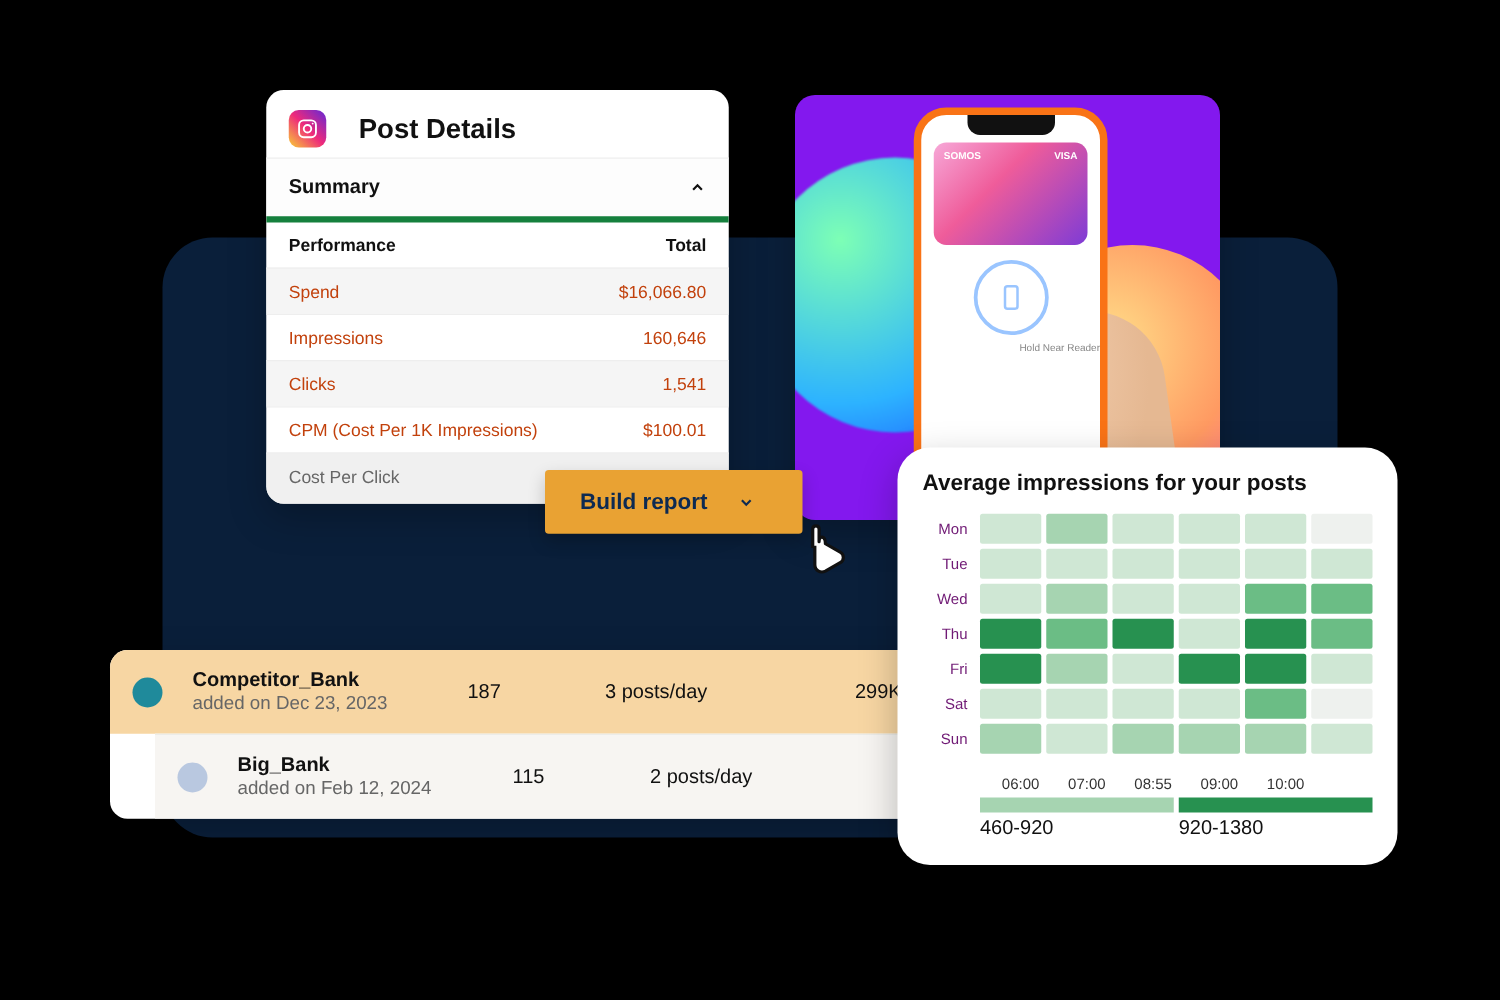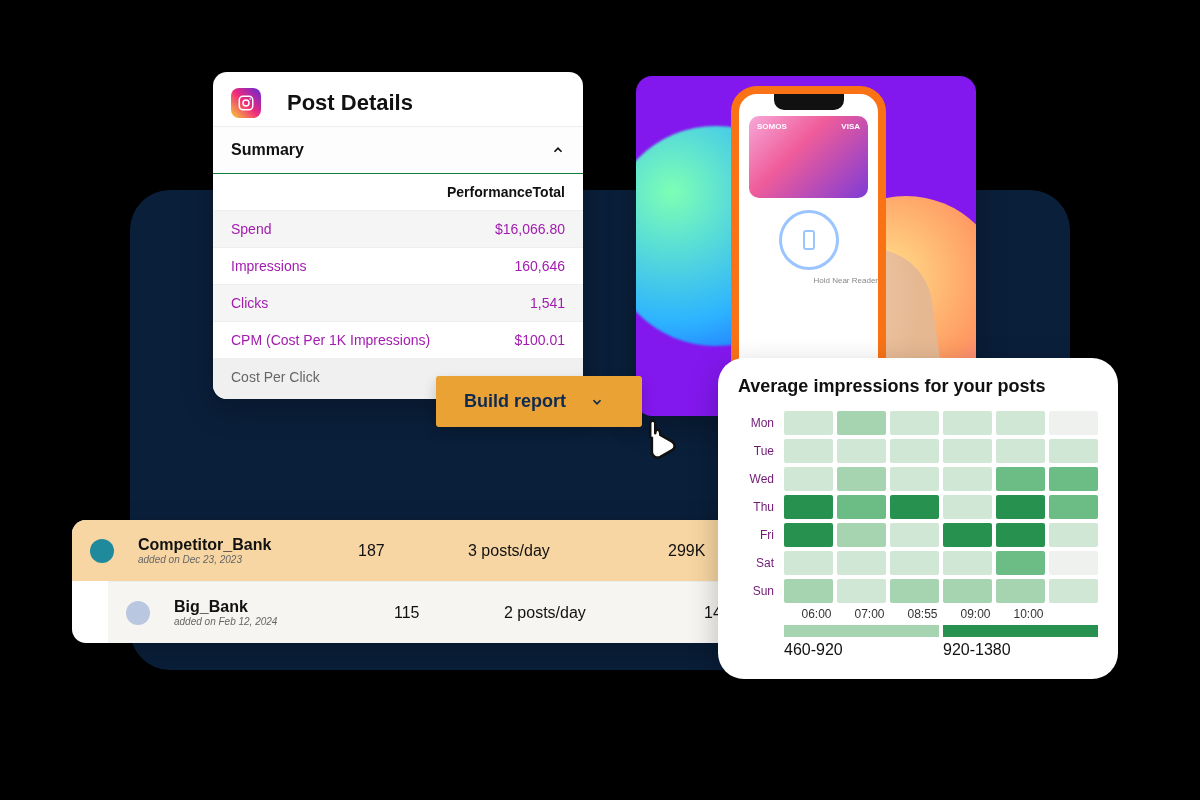--- a/index.html
+++ b/index.html
@@ -49,27 +49,27 @@
   .post-title { font-size: 22px; font-weight: 800; }
   .summary-row {
     padding: 14px 18px;
     display:flex; justify-content:space-between; align-items:center;
     font-weight:700; font-size:16px;
     border-top:1px solid #eee;
     background:#fdfdfd;
   }
   .chev-up { width:14px;height:14px; }
   .perf-head {
-    display:flex; justify-content:flex-end;
+    display:flex; justify-content:space-between;
     padding:10px 18px; font-weight:700; font-size:14px;
-    border-top:1px solid #15803d;
+    border-top:5px solid #15803d;
   }
   .perf-row {
     display:flex; justify-content:space-between;
-    padding:10px 18px; font-size:14px; color:#a21caf;
+    padding:10px 18px; font-size:14px; color:#c2410c;
     border-top:1px solid #eee;
   }
   .perf-row.alt { background:#f5f5f5; }
   .perf-row.last { color:#666; background:#f0f0f0; padding-bottom:14px;}
 
   .build-btn {
     position:absolute;
     top:376px; left:436px;
     background:#e9a233;
     color:#0d2a52;
@@ -108,21 +108,21 @@
   .phone-card .blob2 {
     position:absolute; width:200px;height:200px;border-radius:50%;
     background:radial-gradient(circle at 40% 40%, #ffe08a, #ff9a62 60%, #ff6aa0);
     right:-30px; top:120px;
   }
   .phone {
     position:absolute;
     left:95px; top:10px;
     width:155px; height:310px;
     background:#fff;
-    border:8px solid #f97316;
+    border:6px solid #f97316;
     border-radius:26px;
     z-index:2;
     overflow:hidden;
   }
   .phone .notch { position:absolute;left:50%;transform:translateX(-50%);top:0;width:70px;height:16px;background:#111;border-radius:0 0 10px 10px;}
   .phone .card {
     margin:22px 10px 8px 10px;
     height:82px;
     border-radius:10px;
     background:linear-gradient(135deg,#f7a8d8,#ef5c9a 40%,#7e3bd6);
@@ -141,41 +141,41 @@
     width:150px; height:170px;
     background: radial-gradient(ellipse at 50% 20%, #f0c9a8, #e5b892 60%);
     border-radius:60px 60px 40px 40px;
     transform:rotate(-8deg);
     z-index:1;
   }
 
   
   .comp-table {
     position:absolute;
-    left:72px; top:520px;
+    left:88px; top:520px;
     width:780px;
     background:#fff;
     border-radius:14px;
     overflow:hidden;
     z-index:2;
     box-shadow:0 10px 30px rgba(0,0,0,.2);
   }
   .comp-row {
     display:grid;
     grid-template-columns: 48px 220px 110px 200px 120px;
     align-items:center;
     padding:16px 18px;
   }
   .comp-row.hi { background:#f7d6a3; }
   .comp-row.lo { background:#f7f5f2; border-top:1px solid #ecece8;margin-left:36px;}
   .avatar-dot { width:24px;height:24px;border-radius:50%; }
   .avatar-dot.teal{ background:#1f8a9b; }
   .avatar-dot.pale{ background:#b9c8e0; }
   .c-name{ font-weight:700; font-size:16px; }
-  .c-sub{ font-size:10px; color:#666; font-style:italic; }
+  .c-sub{ font-size:15px; color:#666; }
   .c-val{ font-size:16px; }
 
   
   .heat-card {
     position:absolute;
     right:82px; top:358px;
     width:400px;
     background:#fff;
     border-radius:26px;
     padding:18px 20px 20px 20px;
@@ -189,21 +189,21 @@
     gap:4px;
     align-items:center;
   }
   .hg-day { font-size:12px; text-align:right; padding-right:6px; color:#701a75;}
   .cell { height:24px; border-radius:2px; }
   .lv0{ background:#eef1ee; }
   .lv1{ background:#cfe7d4; }
   .lv2{ background:#a6d4b1; }
   .lv3{ background:#6bbd85; }
   .lv4{ background:#279150; }
-  .hg-x { display:grid;grid-template-columns:42px repeat(5,1fr) 1fr;gap:20px;margin-top:4px;font-size:12px;color:#333;}
+  .hg-x { display:grid;grid-template-columns:42px repeat(5,1fr) 1fr;gap:20px;margin-top:17px;font-size:12px;color:#333;}
   .hg-x span{text-align:center;}
   .legend {
     margin-top:4px;
     display:grid;
     grid-template-columns:42px 1fr 1fr;
     gap:4px;
   }
   .legend .bar{height:12px;}
 </style>
 </head>

